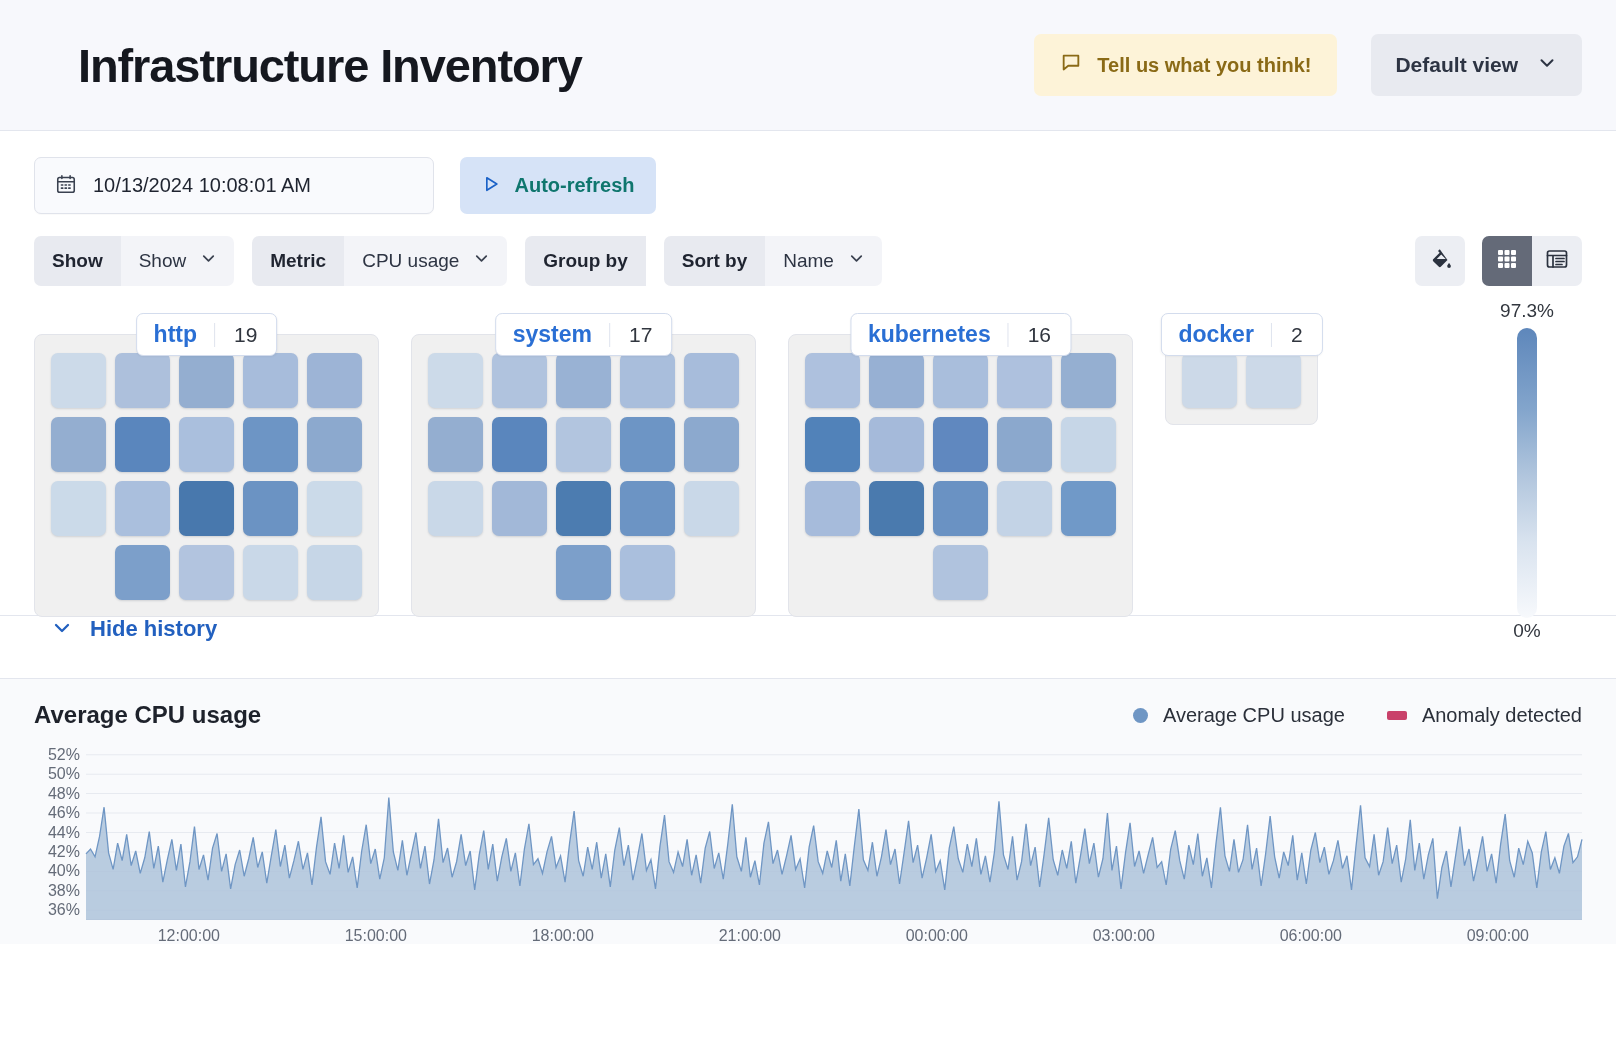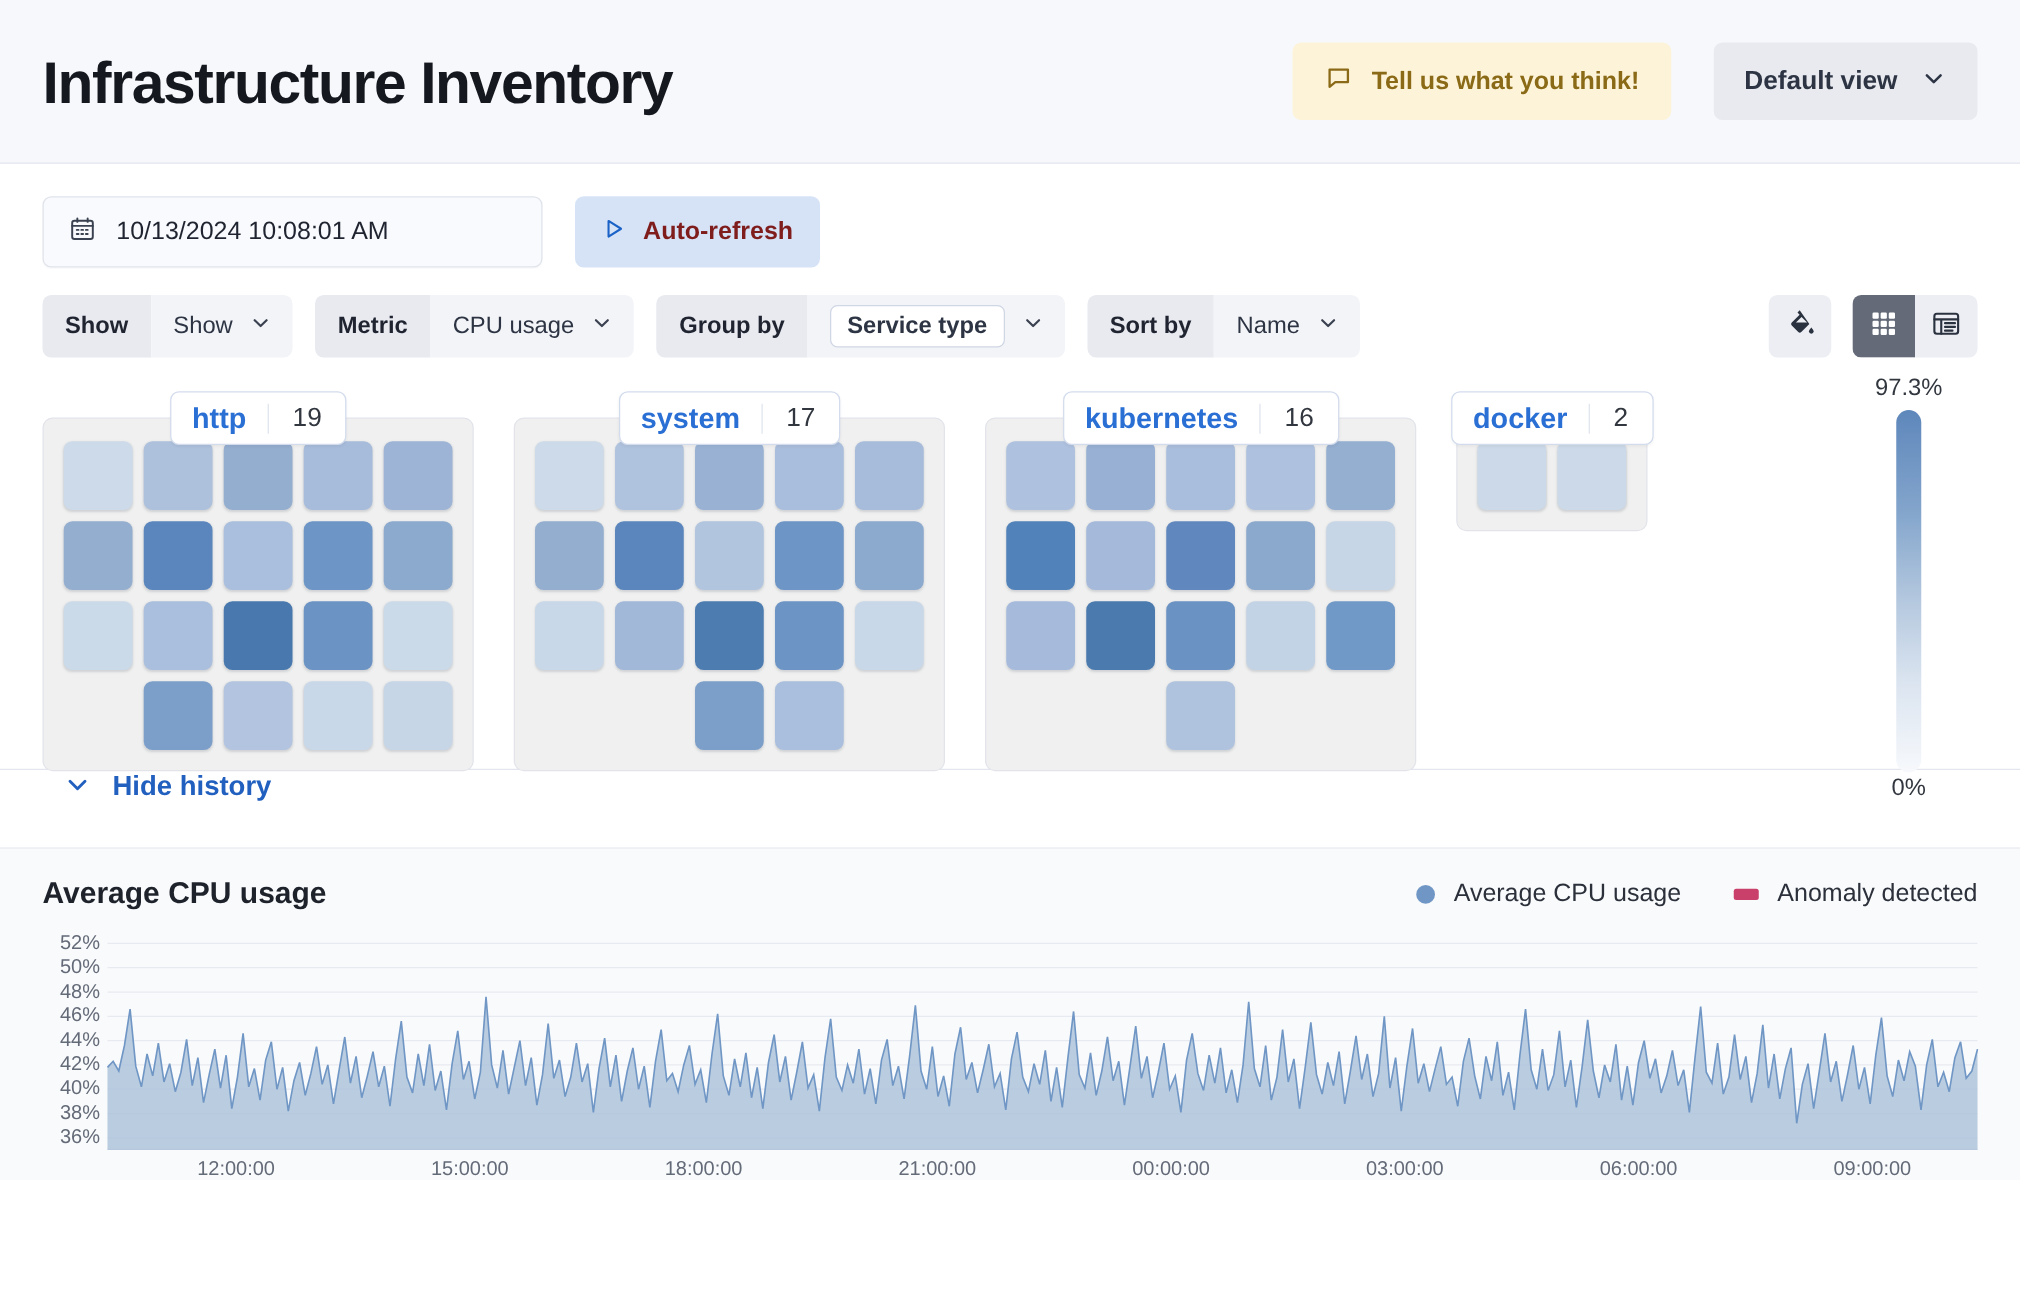--- a/index.html
+++ b/index.html
@@ -20,20 +20,21 @@
     align-items: center;
     padding: 0 34px;
     position: relative;
   }
   .page-title {
     font-size: 47px;
     font-weight: 700;
     letter-spacing: -1.1px;
     color: #15181f;
     line-height: 1;
+    margin-left: 44px;
   }
   .header-right {
     margin-left: auto;
     display: flex;
     align-items: center;
     gap: 34px;
   }
   .feedback-btn {
     background: #fdf3d8;
     border: none;
@@ -105,21 +106,21 @@
     height: 57px;
     background: #d6e3f7;
     border: none;
     border-radius: 7px;
     display: flex;
     align-items: center;
     justify-content: center;
     gap: 13px;
     cursor: pointer;
   }
-  .refresh-btn .label { color: #7f1d1d; font-size: 20px; font-weight: 700; }
+  .refresh-btn .label { color: #0f766e; font-size: 20px; font-weight: 700; }
 
   .filter-row {
     display: flex;
     align-items: center;
     margin-top: 22px;
     gap: 0;
     height: 50px;
     position: relative;
   }
   .filter-group { display: flex; align-items: stretch; height: 50px; margin-right: 18px; }
@@ -368,28 +369,20 @@
         <span>
           <svg width="19" height="19" viewBox="0 0 24 24" fill="none" stroke="#3a4150" stroke-width="2.2">
               <path d="M6 9l6 6 6-6" stroke-linecap="round" stroke-linejoin="round"></path>
             </svg>
         </span>
       </div>
     </div>
 
     <div class="filter-group">
       <div class="fg-label">Group by</div>
-      <div class="fg-value boxed">
-        <span class="inner">Service type</span>
-        <span>
-          <svg width="19" height="19" viewBox="0 0 24 24" fill="none" stroke="#3a4150" stroke-width="2.2">
-              <path d="M6 9l6 6 6-6" stroke-linecap="round" stroke-linejoin="round"></path>
-            </svg>
-        </span>
-      </div>
     </div>
 
     <div class="filter-group">
       <div class="fg-label">Sort by</div>
       <div class="fg-value">
         <span>Name</span>
         <span>
           <svg width="19" height="19" viewBox="0 0 24 24" fill="none" stroke="#3a4150" stroke-width="2.2">
               <path d="M6 9l6 6 6-6" stroke-linecap="round" stroke-linejoin="round"></path>
             </svg>

